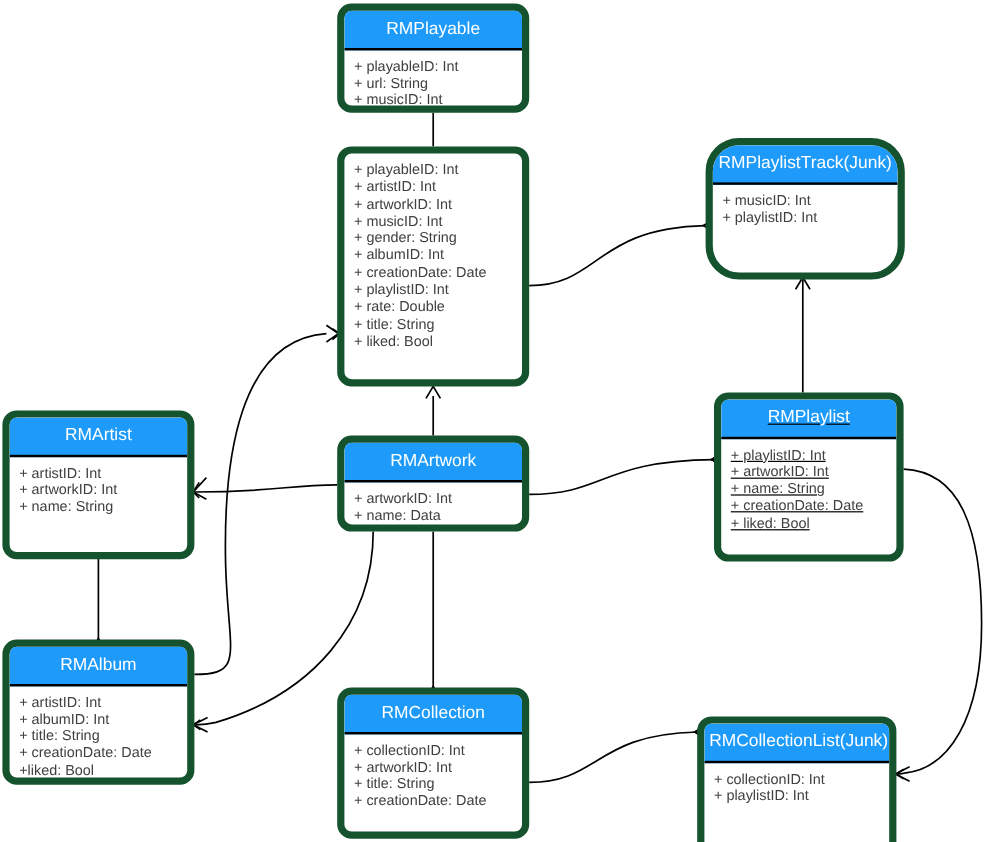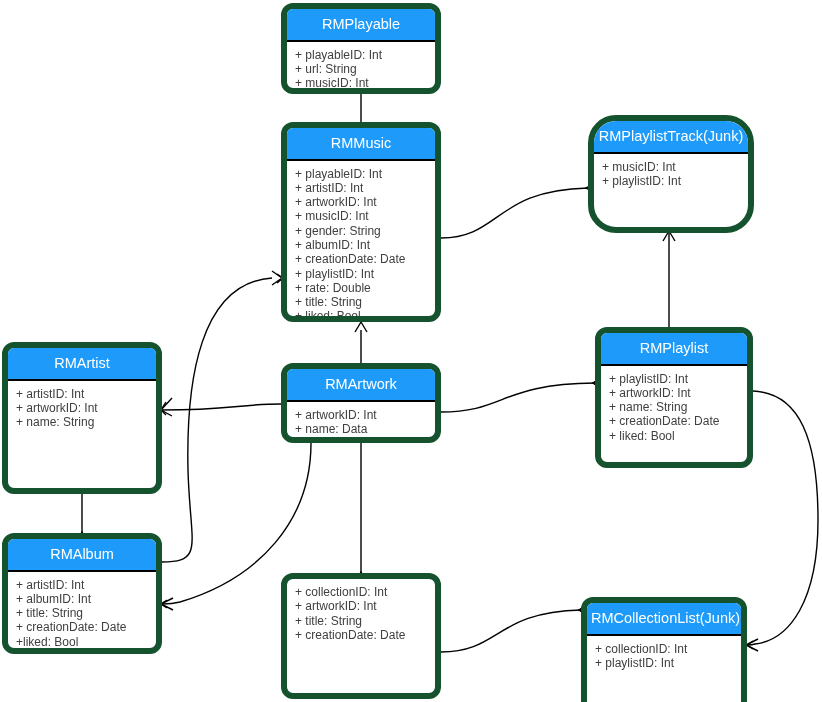--- a/index.html
+++ b/index.html
@@ -117,21 +117,20 @@
   <div class="uml-class" style="left:281px;top:3px;width:160px;height:91px;">
     <div class="uml-header">RMPlayable</div>
     <div class="uml-attrs">
       <div class="uml-attr">+ playableID: Int</div>
       <div class="uml-attr">+ url: String</div>
       <div class="uml-attr">+ musicID: Int</div>
     </div>
   </div>
 
   <div class="uml-class" style="left:281px;top:122px;width:160px;height:200px;">
-    <div class="uml-header">RMMusic</div>
     <div class="uml-attrs">
       <div class="uml-attr">+ playableID: Int</div>
       <div class="uml-attr">+ artistID: Int</div>
       <div class="uml-attr">+ artworkID: Int</div>
       <div class="uml-attr">+ musicID: Int</div>
       <div class="uml-attr">+ gender: String</div>
       <div class="uml-attr">+ albumID: Int</div>
       <div class="uml-attr">+ creationDate: Date</div>
       <div class="uml-attr">+ playlistID: Int</div>
       <div class="uml-attr">+ rate: Double</div>
@@ -141,38 +140,38 @@
   </div>
 
   <div class="uml-class" style="left:588px;top:115px;width:166px;height:118px;border-radius:28px;">
     <div class="uml-header">RMPlaylistTrack(Junk)</div>
     <div class="uml-attrs">
       <div class="uml-attr">+ musicID: Int</div>
       <div class="uml-attr">+ playlistID: Int</div>
     </div>
   </div>
 
-  <div class="uml-class" style="left:2px;top:342px;width:160px;height:152px;">
+  <div class="uml-class" style="left:2px;top:342px;width:160px;height:124px;">
     <div class="uml-header">RMArtist</div>
     <div class="uml-attrs">
       <div class="uml-attr">+ artistID: Int</div>
       <div class="uml-attr">+ artworkID: Int</div>
       <div class="uml-attr">+ name: String</div>
     </div>
   </div>
 
   <div class="uml-class" style="left:281px;top:363px;width:160px;height:80px;">
     <div class="uml-header">RMArtwork</div>
     <div class="uml-attrs">
       <div class="uml-attr">+ artworkID: Int</div>
       <div class="uml-attr">+ name: Data</div>
     </div>
   </div>
 
-  <div class="uml-class" style="left:595px;top:327px;width:158px;height:141px;">
+  <div class="uml-class" style="left:595px;top:327px;width:158px;height:141px;text-decoration:underline;">
     <div class="uml-header">RMPlaylist</div>
     <div class="uml-attrs">
       <div class="uml-attr">+ playlistID: Int</div>
       <div class="uml-attr">+ artworkID: Int</div>
       <div class="uml-attr">+ name: String</div>
       <div class="uml-attr">+ creationDate: Date</div>
       <div class="uml-attr">+ liked: Bool</div>
     </div>
   </div>
 
@@ -181,20 +180,21 @@
     <div class="uml-attrs">
       <div class="uml-attr">+ artistID: Int</div>
       <div class="uml-attr">+ albumID: Int</div>
       <div class="uml-attr">+ title: String</div>
       <div class="uml-attr">+ creationDate: Date</div>
       <div class="uml-attr">+liked: Bool</div>
     </div>
   </div>
 
   <div class="uml-class" style="left:281px;top:573px;width:160px;height:126px;">
+    <div class="uml-header">RMCollection</div>
     <div class="uml-attrs">
       <div class="uml-attr">+ collectionID: Int</div>
       <div class="uml-attr">+ artworkID: Int</div>
       <div class="uml-attr">+ title: String</div>
       <div class="uml-attr">+ creationDate: Date</div>
     </div>
   </div>
 
   <div class="uml-class" style="left:581px;top:564px;width:166px;height:121px;margin-top:33px;">
     <div class="uml-header">RMCollectionList(Junk)</div>

